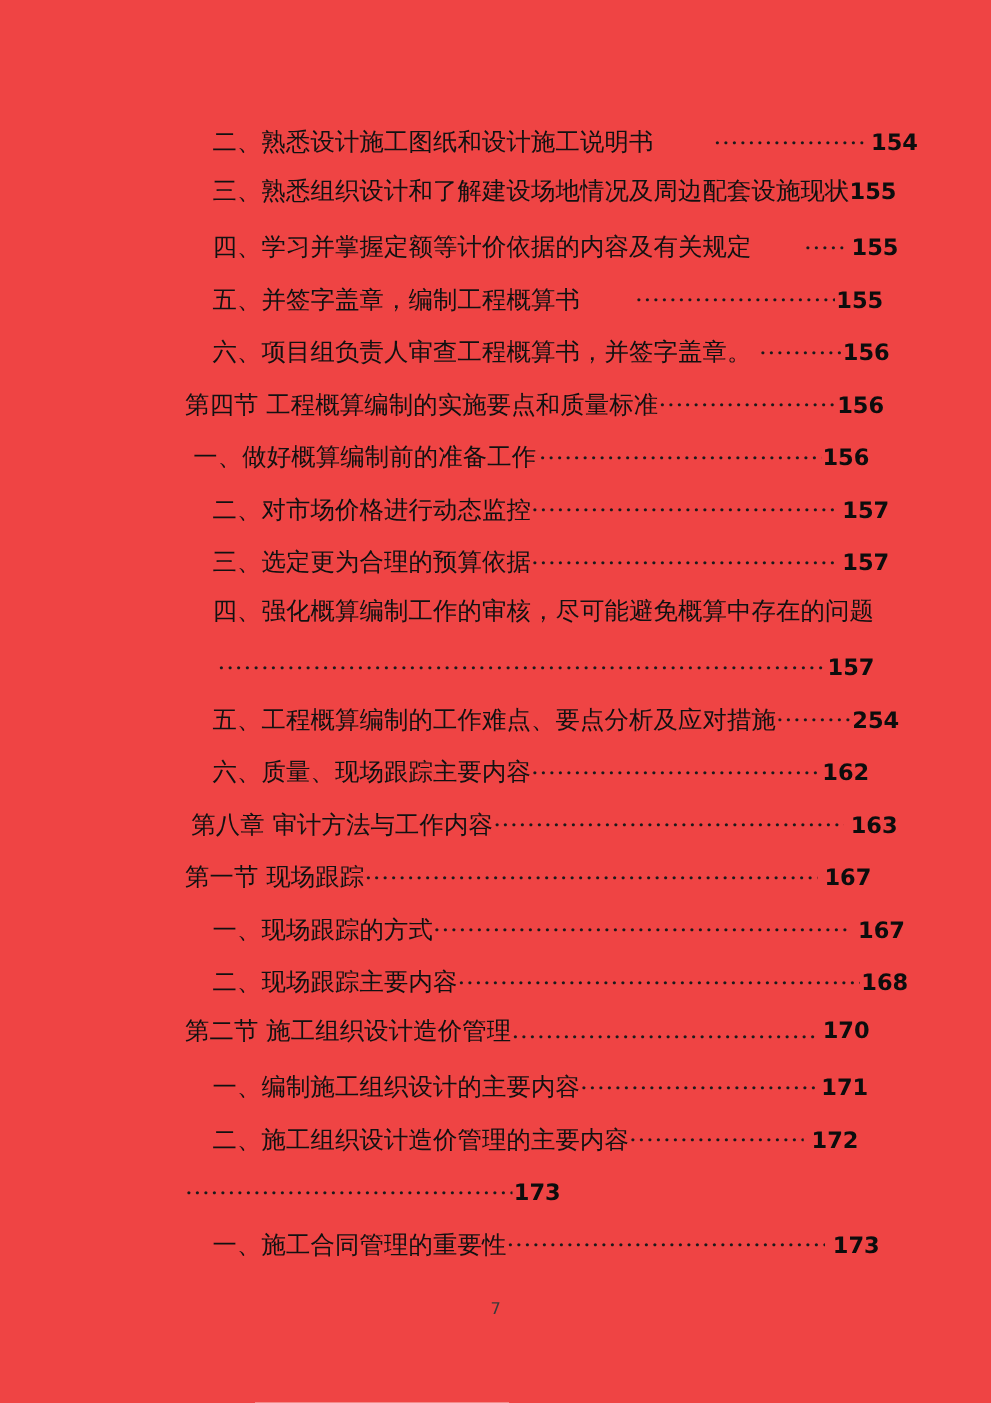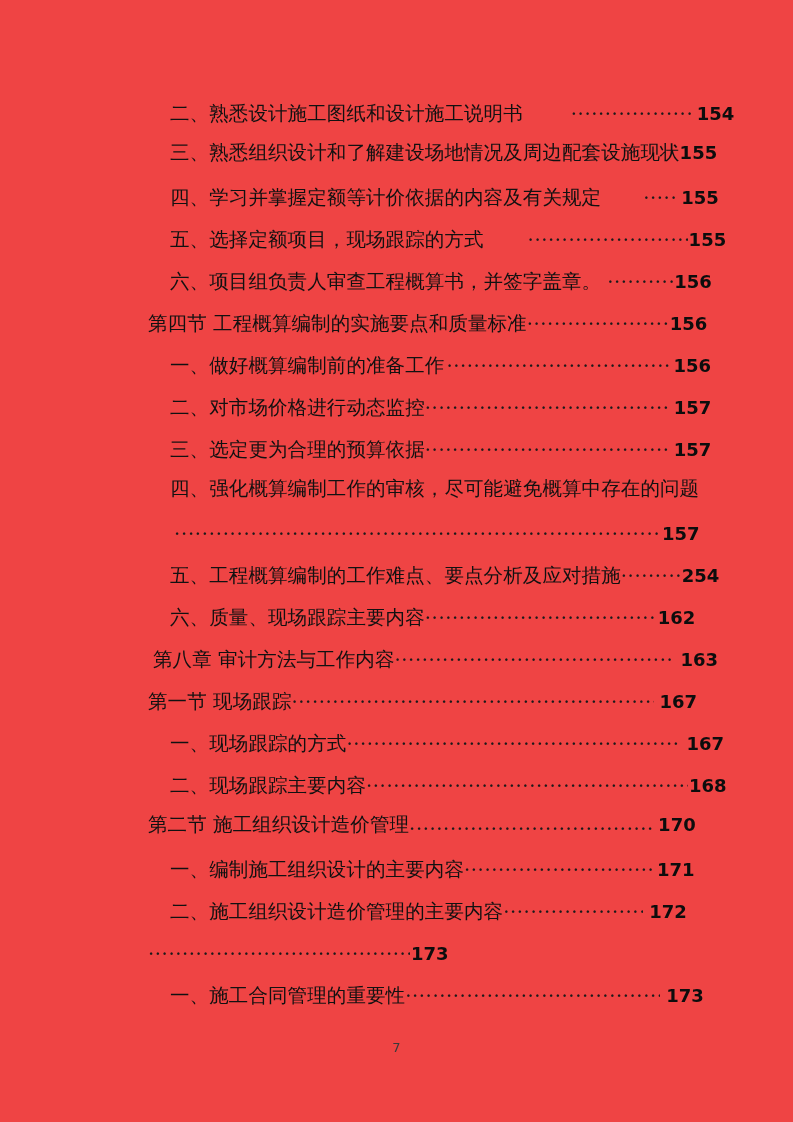--- a/index.html
+++ b/index.html
@@ -122,37 +122,37 @@
         <span class="entry-title">三、熟悉组织设计和了解建设场地情况及周边配套设施现状</span>
         <span class="entry-page">155</span>
       </div>
       <div class="toc-entry" style="left: 170px; top: 184px; width: 510px;">
         <span class="entry-title">四、学习并掌握定额等计价依据的内容及有关规定</span>
         <span class="entry-gap" style="width: 42px;"></span>
         <span class="leader" style="flex: 0 0 32px;"></span>
         <span class="entry-page spaced">155</span>
       </div>
       <div class="toc-entry" style="left: 170px; top: 226px; width: 510px;">
-        <span class="entry-title">五、选择定额项目，现场跟踪的方式</span>
+        <span class="entry-title">五、并签字盖章，编制工程概算书</span>
         <span class="entry-gap" style="width: 44px;"></span>
         <span class="leader" style="flex: 0 0 160px;"></span>
         <span class="entry-page">155</span>
       </div>
       <div class="toc-entry" style="left: 170px; top: 268px; width: 510px;">
         <span class="entry-title">六、项目组负责人审查工程概算书，并签字盖章。</span>
         <span class="entry-gap" style="width: 6px;"></span>
         <span class="leader" style="flex: 0 0 66px;"></span>
         <span class="entry-page">156</span>
       </div>
       <div class="toc-entry" style="left: 148px; top: 310px; width: 532px;">
         <span class="entry-title">第四节  工程概算编制的实施要点和质量标准</span>
         <span class="leader" style="flex: 0 0 142px;"></span>
         <span class="entry-page">156</span>
       </div>
-      <div class="toc-entry" style="left: 170px; top: 352px; width: 510px;">
+      <div class="toc-entry" style="left: 170px; top: 352px; width: 510px; justify-content: center;">
         <span class="entry-title">一、做好概算编制前的准备工作</span>
         <span class="entry-gap" style="width: 2px;"></span>
         <span class="leader" style="flex: 0 0 226px;"></span>
         <span class="entry-page">156</span>
       </div>
       <div class="toc-entry" style="left: 170px; top: 394px; width: 510px;">
         <span class="entry-title">二、对市场价格进行动态监控</span>
         <span class="leader" style="flex: 0 0 243px;"></span>
         <span class="entry-page spaced">157</span>
       </div>

